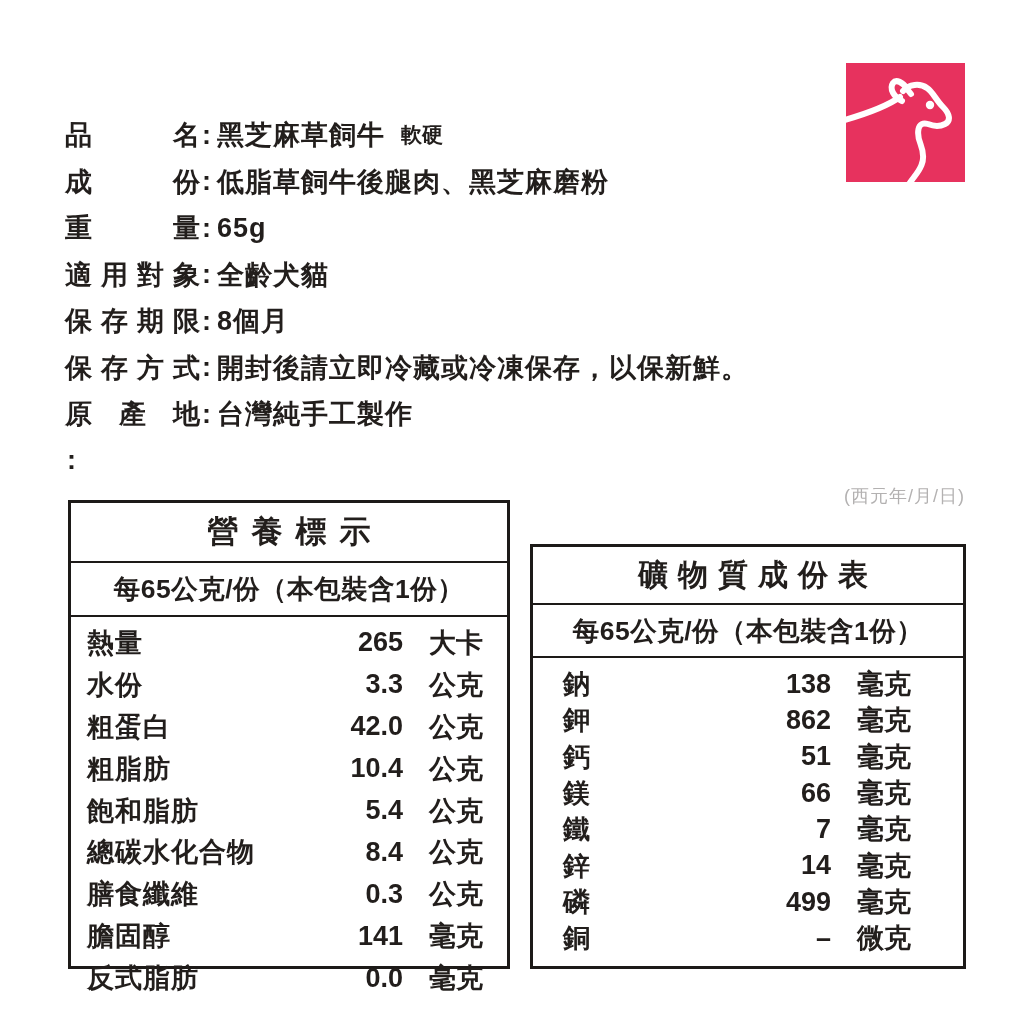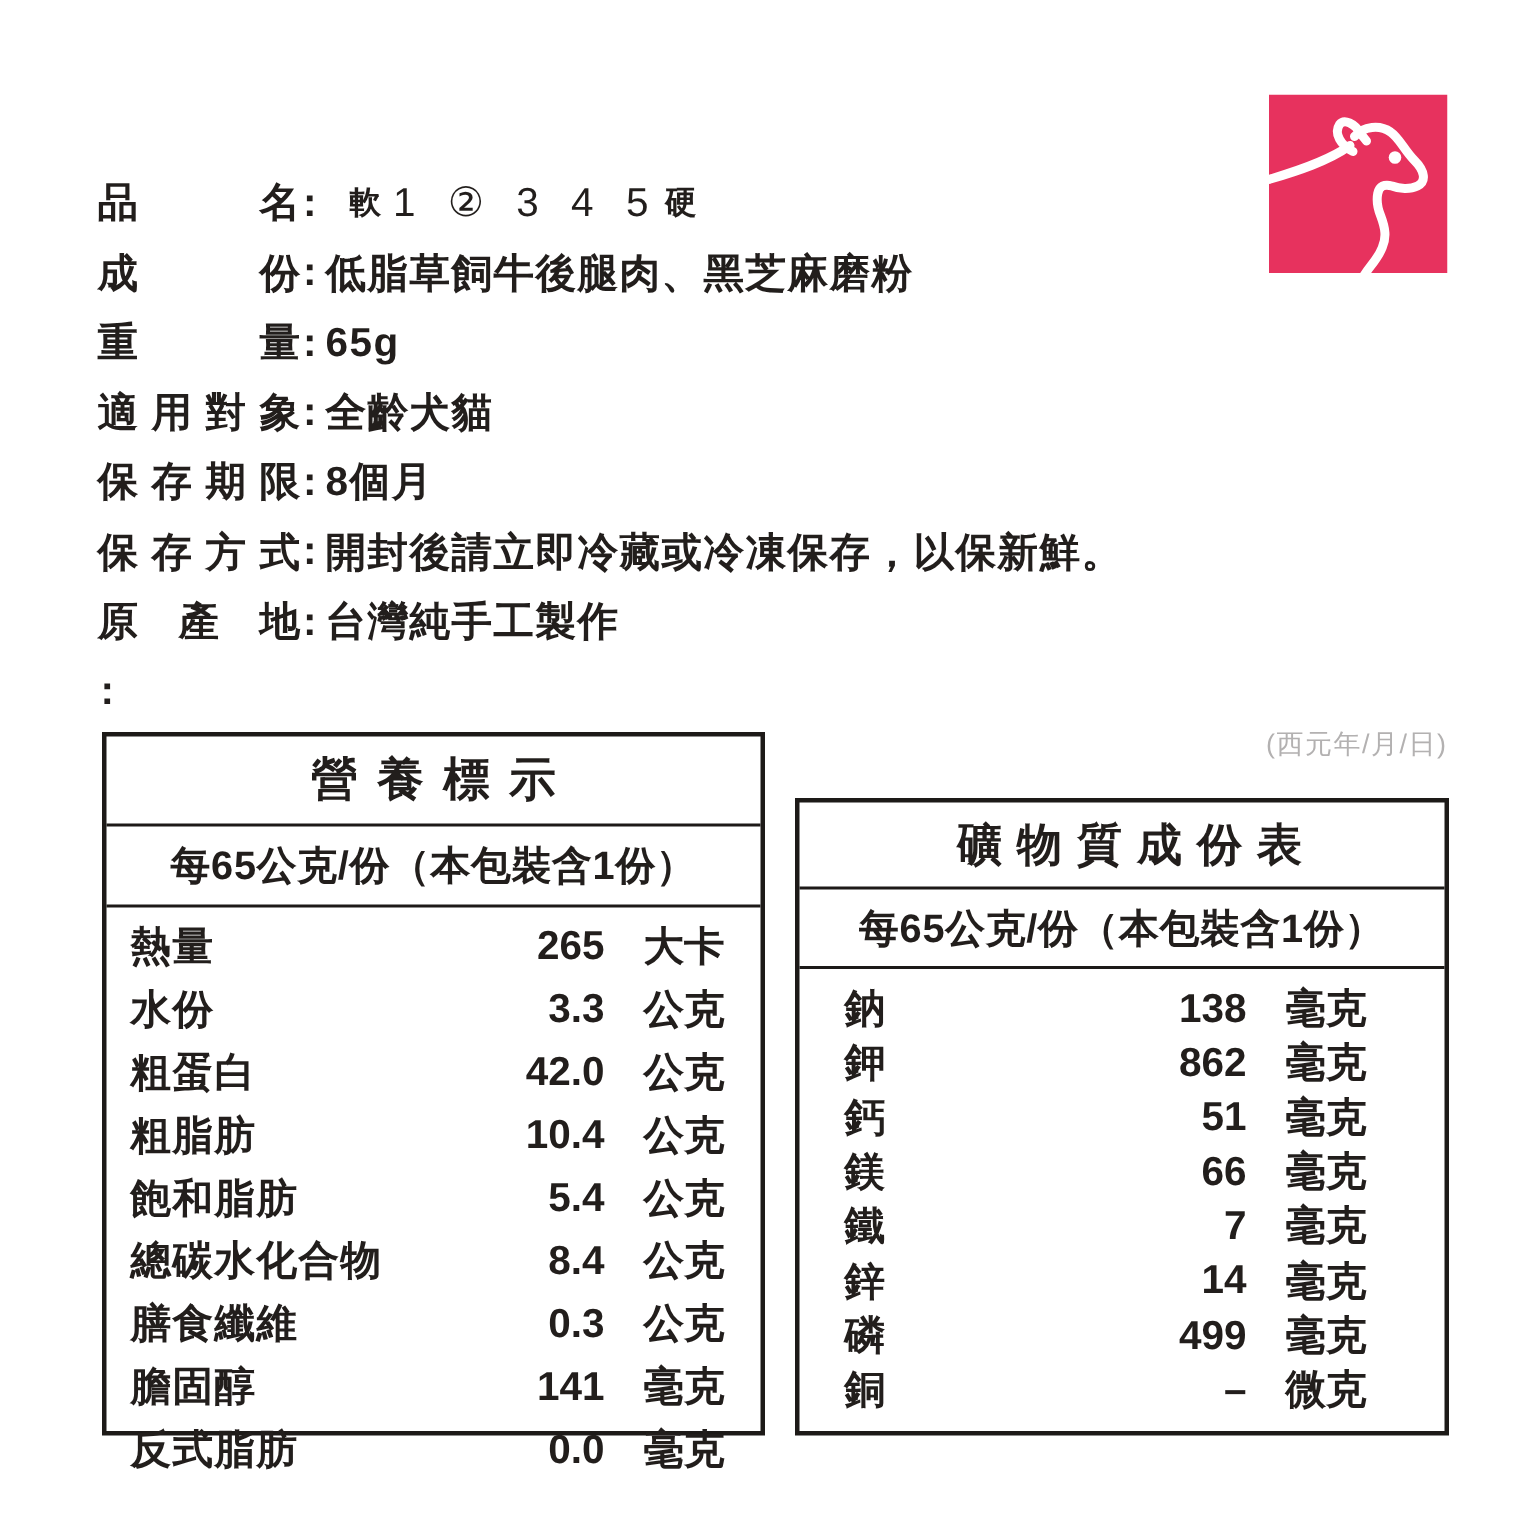--- a/index.html
+++ b/index.html
@@ -18,21 +18,21 @@
   .texture .scale{font-size:27px;font-weight:400;letter-spacing:7px;margin:0 4px 0 8px;}
   
   .logo{position:absolute;left:846px;top:63px;width:119px;height:119px;}
   .logo svg{display:block;width:100%;height:100%;}
   
   .date-note{
     position:absolute;top:484px;right:59px;font-size:18px;font-weight:400;
     color:#b3b1b1;letter-spacing:1px;
   }
   
-  .tbl{position:absolute;border:3px solid #1d1a18;box-sizing:border-box;background:#fff;}
+  .tbl{position:absolute;border:3px solid #1d1a18;box-sizing:border-box;background:#fff;margin-top:12px;}
   .tbl .ttl{
     display:flex;align-items:center;justify-content:center;
     font-weight:700;border-bottom:2.5px solid #1d1a18;box-sizing:border-box;
   }
   .tbl .serving{
     display:flex;align-items:center;justify-content:center;
     font-size:26.5px;font-weight:700;border-bottom:2.5px solid #1d1a18;box-sizing:border-box;
     letter-spacing:0.5px;white-space:nowrap;
   }
   .tbl .tbody{display:flex;flex-direction:column;box-sizing:border-box;}
@@ -57,23 +57,23 @@
 </style>
 </head>
 <body>
 
 <div class="page">
 
   <div class="info">
     <div class="irow">
       <span class="ilabel">品名</span>
         <span class="icolon">:</span>
+      <span class="ivalue">黑芝麻草飼牛</span>
       <span class="texture">
         <span class="endcap">軟</span>
-        <span class="scale">1 ② 3 4 5</span>
         <span class="endcap">硬</span>
       </span>
     </div>
     <div class="irow">
       <span class="ilabel">成份</span>
         <span class="icolon">:</span>
       <span class="ivalue">低脂草飼牛後腿肉、黑芝麻磨粉</span>
     </div>
     <div class="irow">
       <span class="ilabel">重量</span>

